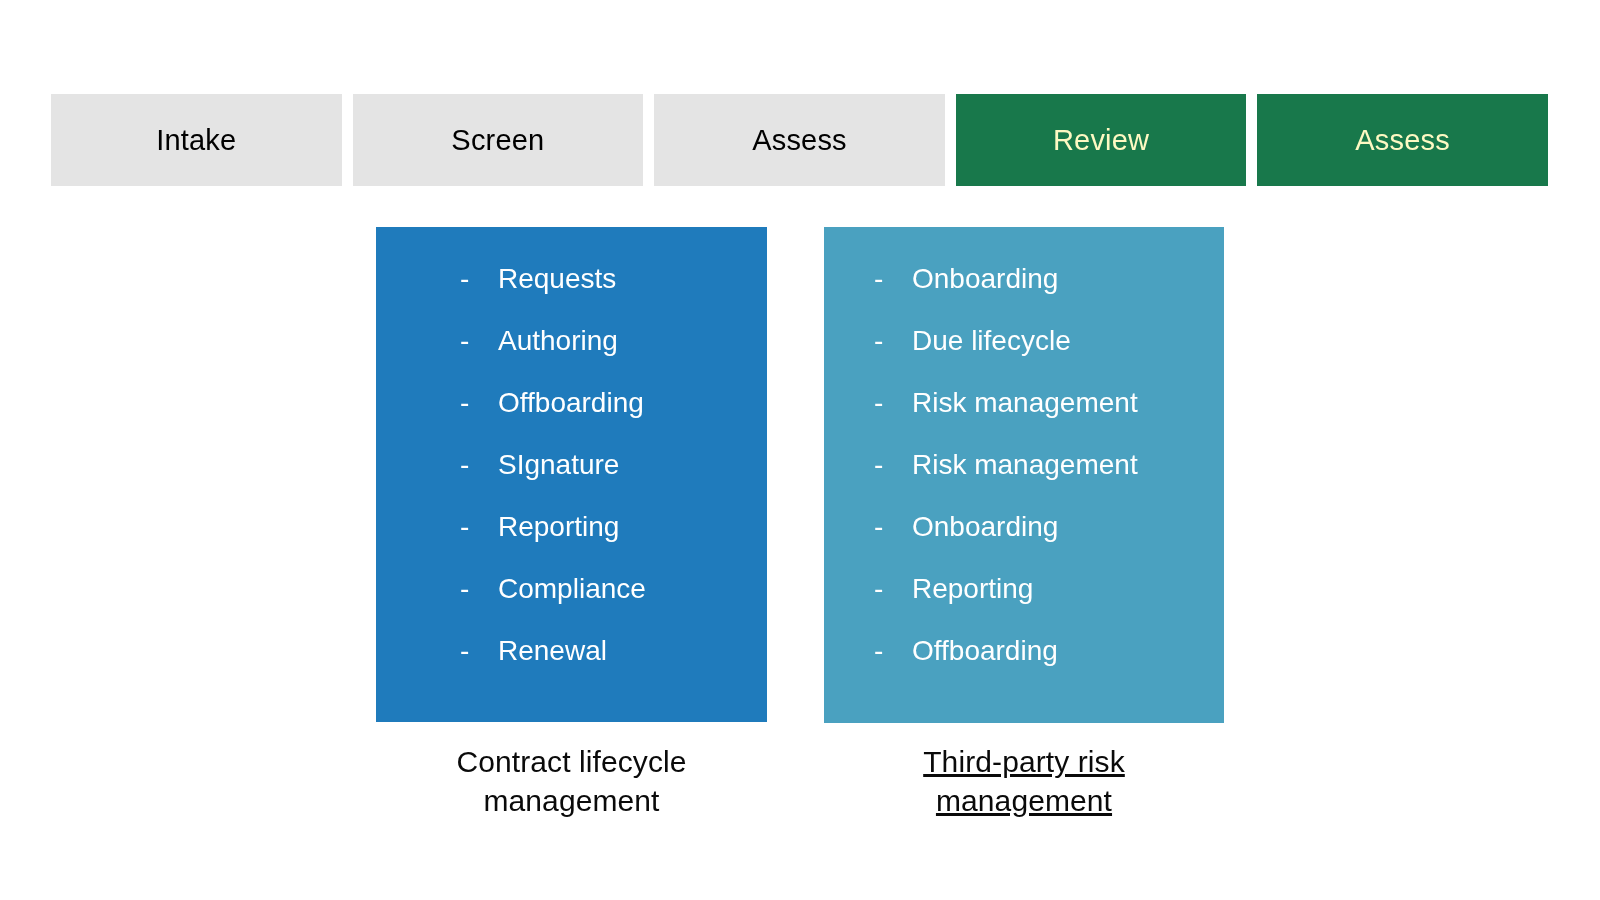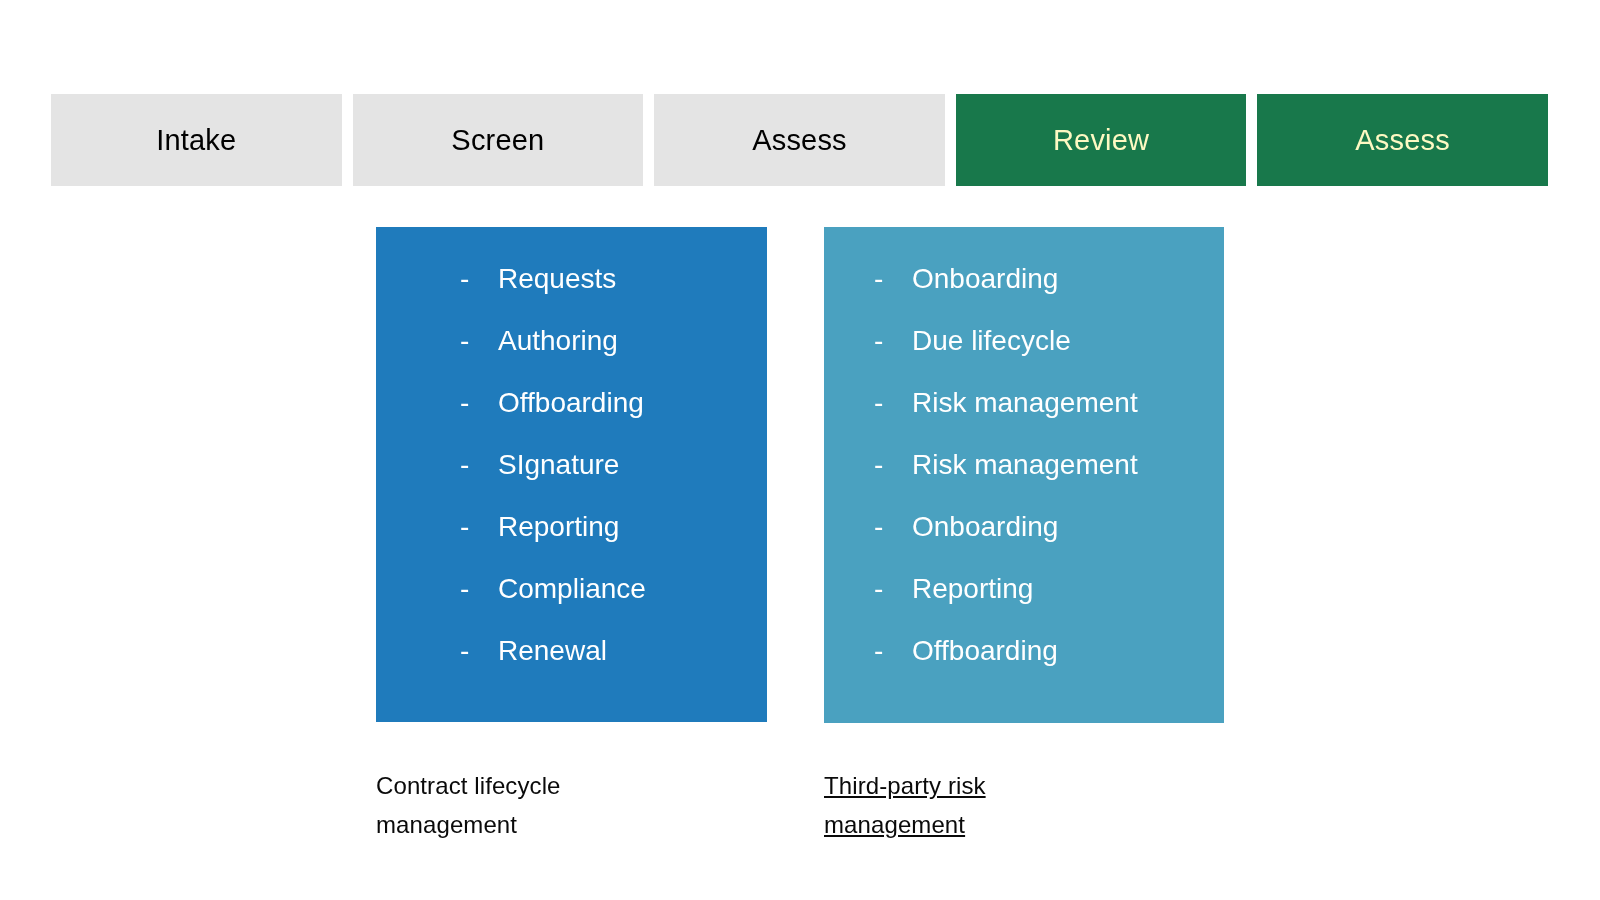--- a/index.html
+++ b/index.html
@@ -37,23 +37,23 @@
     gap: 34px; padding-top: 38px; padding-right: 6px;
     color: #ffffff; font-size: 28px; line-height: 28px;
   }
   .panel-clm  ul { padding-left: 84px; }
   .panel-tprm ul { padding-left: 50px; }
   .panel li { display: flex; }
   .dash { width: 38px; flex: 0 0 38px; }
 
   
   .caption {
-    position: absolute; top: 766px;
-    text-align: left;
-    font-size: 24px; line-height: 39px;
+    position: absolute; top: 742px;
+    text-align: center;
+    font-size: 30px; line-height: 39px;
     color: #0a0a0a; letter-spacing: 0.1px;
   }
   .caption-clm  { left: 376px; width: 391px; }
   .caption-tprm { left: 824px; width: 400px; text-decoration: underline; }
 </style>
 </head>
 <body>
 
 <div class="stage-row">
   <div class="stage">Intake</div>

